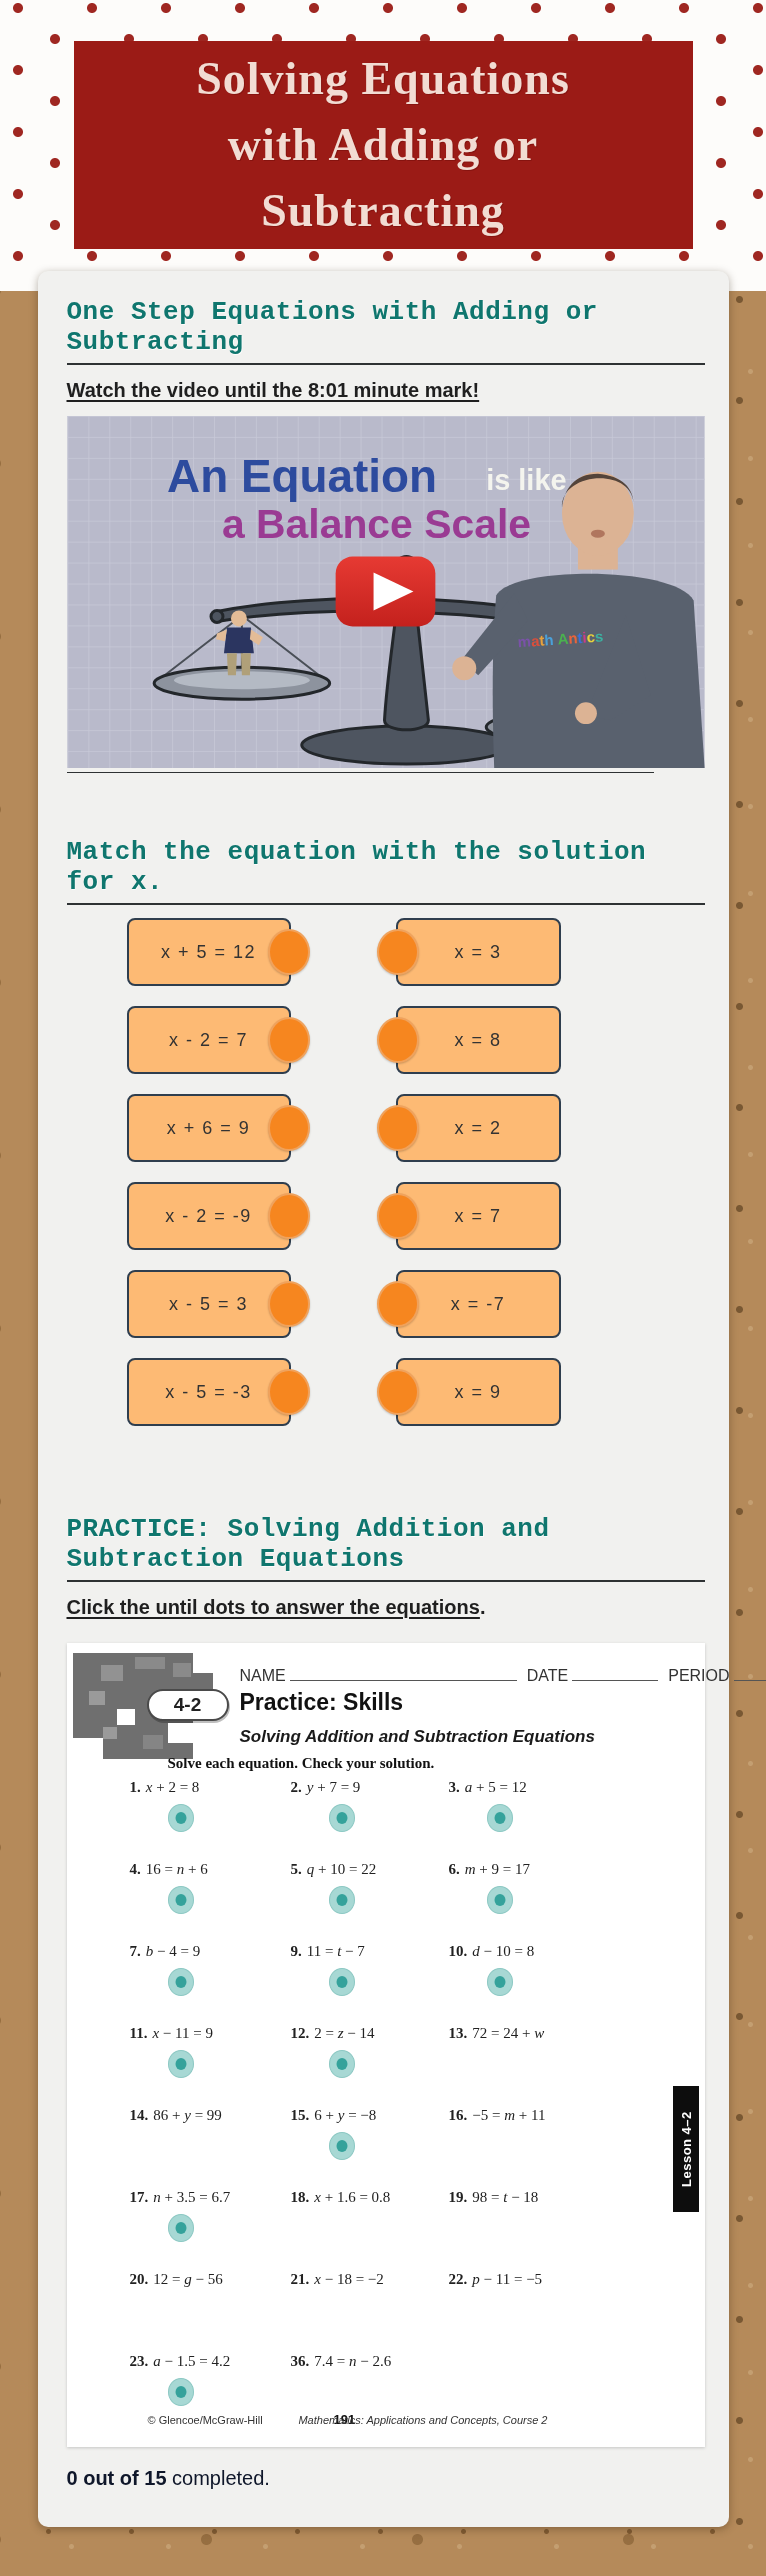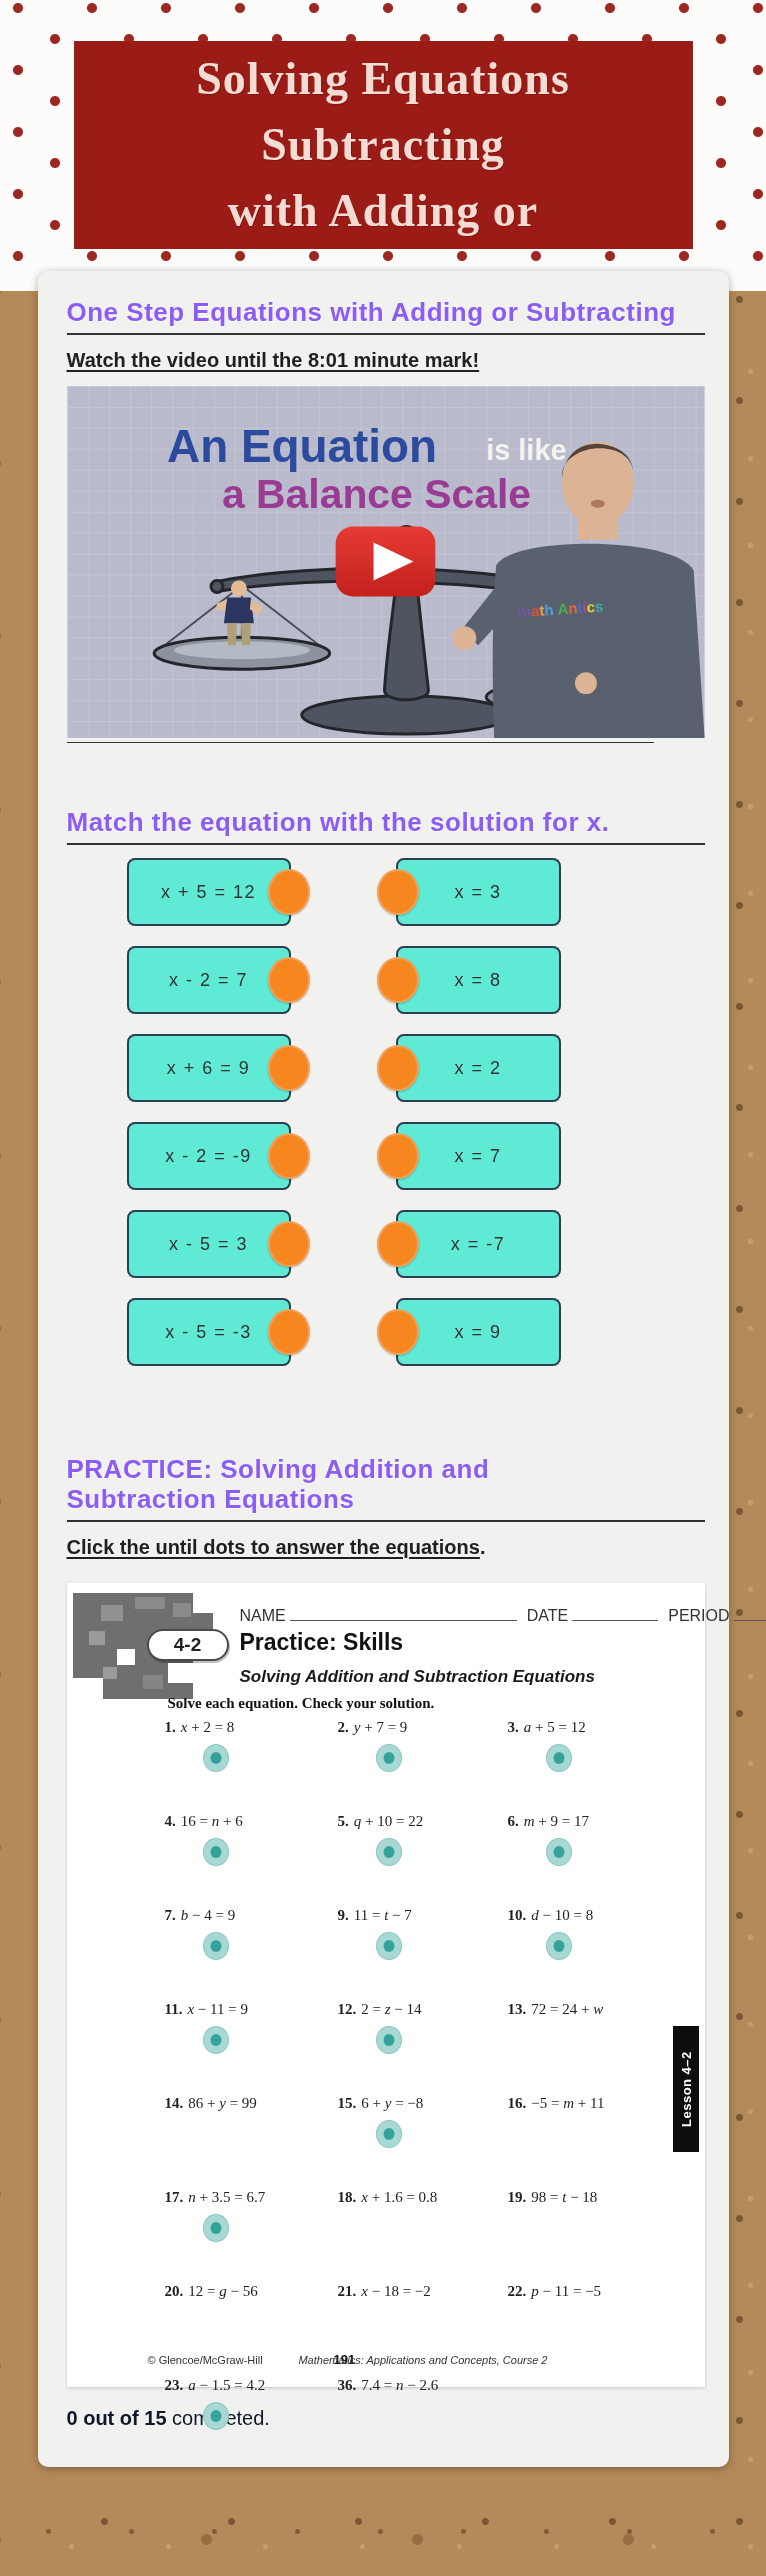--- a/index.html
+++ b/index.html
@@ -33,43 +33,43 @@
     font-size:46px;line-height:66px;text-align:center;color:#f2dcd3;
     letter-spacing:1px;text-shadow:1px 1px 0 rgba(120,15,12,.6);
   }
   .panel{
     position:relative;z-index:1;width:638px;margin:63px auto 0;
     background:#f1f1ef;border-radius:10px;
     box-shadow:0 2px 8px rgba(40,25,10,.35);
     padding:26px 24px 37px 29px;
   }
   .section-heading{
-    margin:0;font-family:Liberation Sans, sans-serif;font-weight:bold;
-    font-size:26px;line-height:30px;color:#8b5cf6;letter-spacing:0.5px;
+    margin:0;font-family:Liberation Mono, monospace;font-weight:bold;
+    font-size:26px;line-height:30px;color:#0f766e;letter-spacing:0.5px;
     text-shadow:0.6px 0.6px 0 rgba(255,255,255,.8);
   }
   hr.rule{border:none;border-top:2px solid #2e3233;margin:6px 0 0 0;}
   hr.rule-thin{border:none;border-top:1.5px solid #2e3233;margin:4px 0 0 0;}
   .instruction{
     margin:14px 0 0 0;font-weight:bold;font-size:20px;color:#1f1f1f;
   }
   .instruction .u{text-decoration:underline;text-decoration-thickness:2px;text-underline-offset:3px;}
   .video-wrap{position:relative;width:638px;height:352px;margin-top:14px;cursor:pointer;}
   .free-text{
     margin:72px 0 0 24px;font-family:"Liberation Serif",serif;font-weight:bold;
     font-size:26px;line-height:30px;color:#4c5656;letter-spacing:0.5px;
     text-shadow:0.6px 0.6px 0 rgba(255,255,255,.8);
   }
   .free-text-rule{width:587px;margin-left:24px;}
   .h-match{margin-top:64px;}
   .h-practice{margin-top:88px;max-width:574px;}
   #match-grid{margin-top:13px;}
   .match-row{display:flex;height:68px;margin-bottom:20px;}
   .match-box{
-    background:#5eead4;border:2px solid #2f3e4e;border-radius:8px;
+    background:#fdba74;border:2px solid #2f3e4e;border-radius:8px;
     height:64px;display:flex;align-items:center;justify-content:center;
     font-size:18px;letter-spacing:1.5px;color:#333;position:relative;
   }
   .match-left{margin-left:60px;width:160px;}
   .match-right{margin-left:105px;width:161px;}
   .match-dot{
     position:absolute;width:38px;height:42px;border-radius:50%;
     background:#f6861f;border:2px solid #f0a25c;top:50%;transform:translateY(-50%);
     box-shadow:0 1px 2px rgba(0,0,0,.2);cursor:pointer;
   }
@@ -88,22 +88,21 @@
   .ws-nameline{position:absolute;left:173px;top:24px;right:16px;font-size:16px;color:#333;white-space:nowrap;}
   .ws-nameline .lbl{margin-right:4px;}
   .ws-nameline .line{display:inline-block;border-bottom:1px solid #555;height:10px;margin-right:10px;}
   .ws-line-name{width:227px;}.ws-line-date{width:86px;}.ws-line-period{width:36px;margin-right:0!important;}
   .ws-title{position:absolute;left:173px;top:46px;font-weight:bold;font-size:23px;color:#111;}
   .ws-subtitle{position:absolute;left:173px;top:84px;font-weight:bold;font-style:italic;font-size:17px;color:#1a1a1a;}
   .ws-directions{position:absolute;left:101px;top:112px;font-family:"Liberation Serif",serif;font-weight:bold;font-size:15px;color:#111;}
   #q-grid{
     position:absolute;left:0;top:136px;right:10px;
     display:grid;grid-template-columns:161px 158px auto;grid-auto-rows:82px;
-    padding-left:98px;
-    gap:12px;
+    padding-left:63px;
   }
   .q{font-family:"Liberation Serif",serif;font-size:15px;color:#222;}
   .q .qnum{font-weight:bold;margin-right:5px;}
   .q .qvar{font-style:italic;}
   .answer-dot{
     position:relative;width:24px;height:26px;border-radius:50%;
     background:#a7d8d4;border:1px solid #8cc8c3;margin:8px 0 0 38px;cursor:pointer;
   }
   .answer-dot .inner{
     position:absolute;left:50%;top:50%;transform:translate(-50%,-50%);
@@ -121,22 +120,22 @@
   .progress{margin-top:20px;font-size:20px;color:#0f172a;}
   .progress b{font-weight:bold;}
 </style>
 </head>
 <body>
 
 <div class="polka-strip"></div>
 
 <div class="banner">
   <div class="banner-line">Solving Equations</div>
+  <div class="banner-line">with Adding or</div>
   <div class="banner-line">Subtracting</div>
-  <div class="banner-line">with Adding or</div>
 </div>
 
 <div class="panel">
 
   <h2 class="section-heading">One Step Equations with Adding or Subtracting</h2>
   <hr class="rule">
   <p class="instruction"><span class="u">Watch the video until the 8:01 minute mark!</span></p>
 
   <div class="video-wrap">
     <svg width="638" height="352" viewBox="0 0 639 353">

